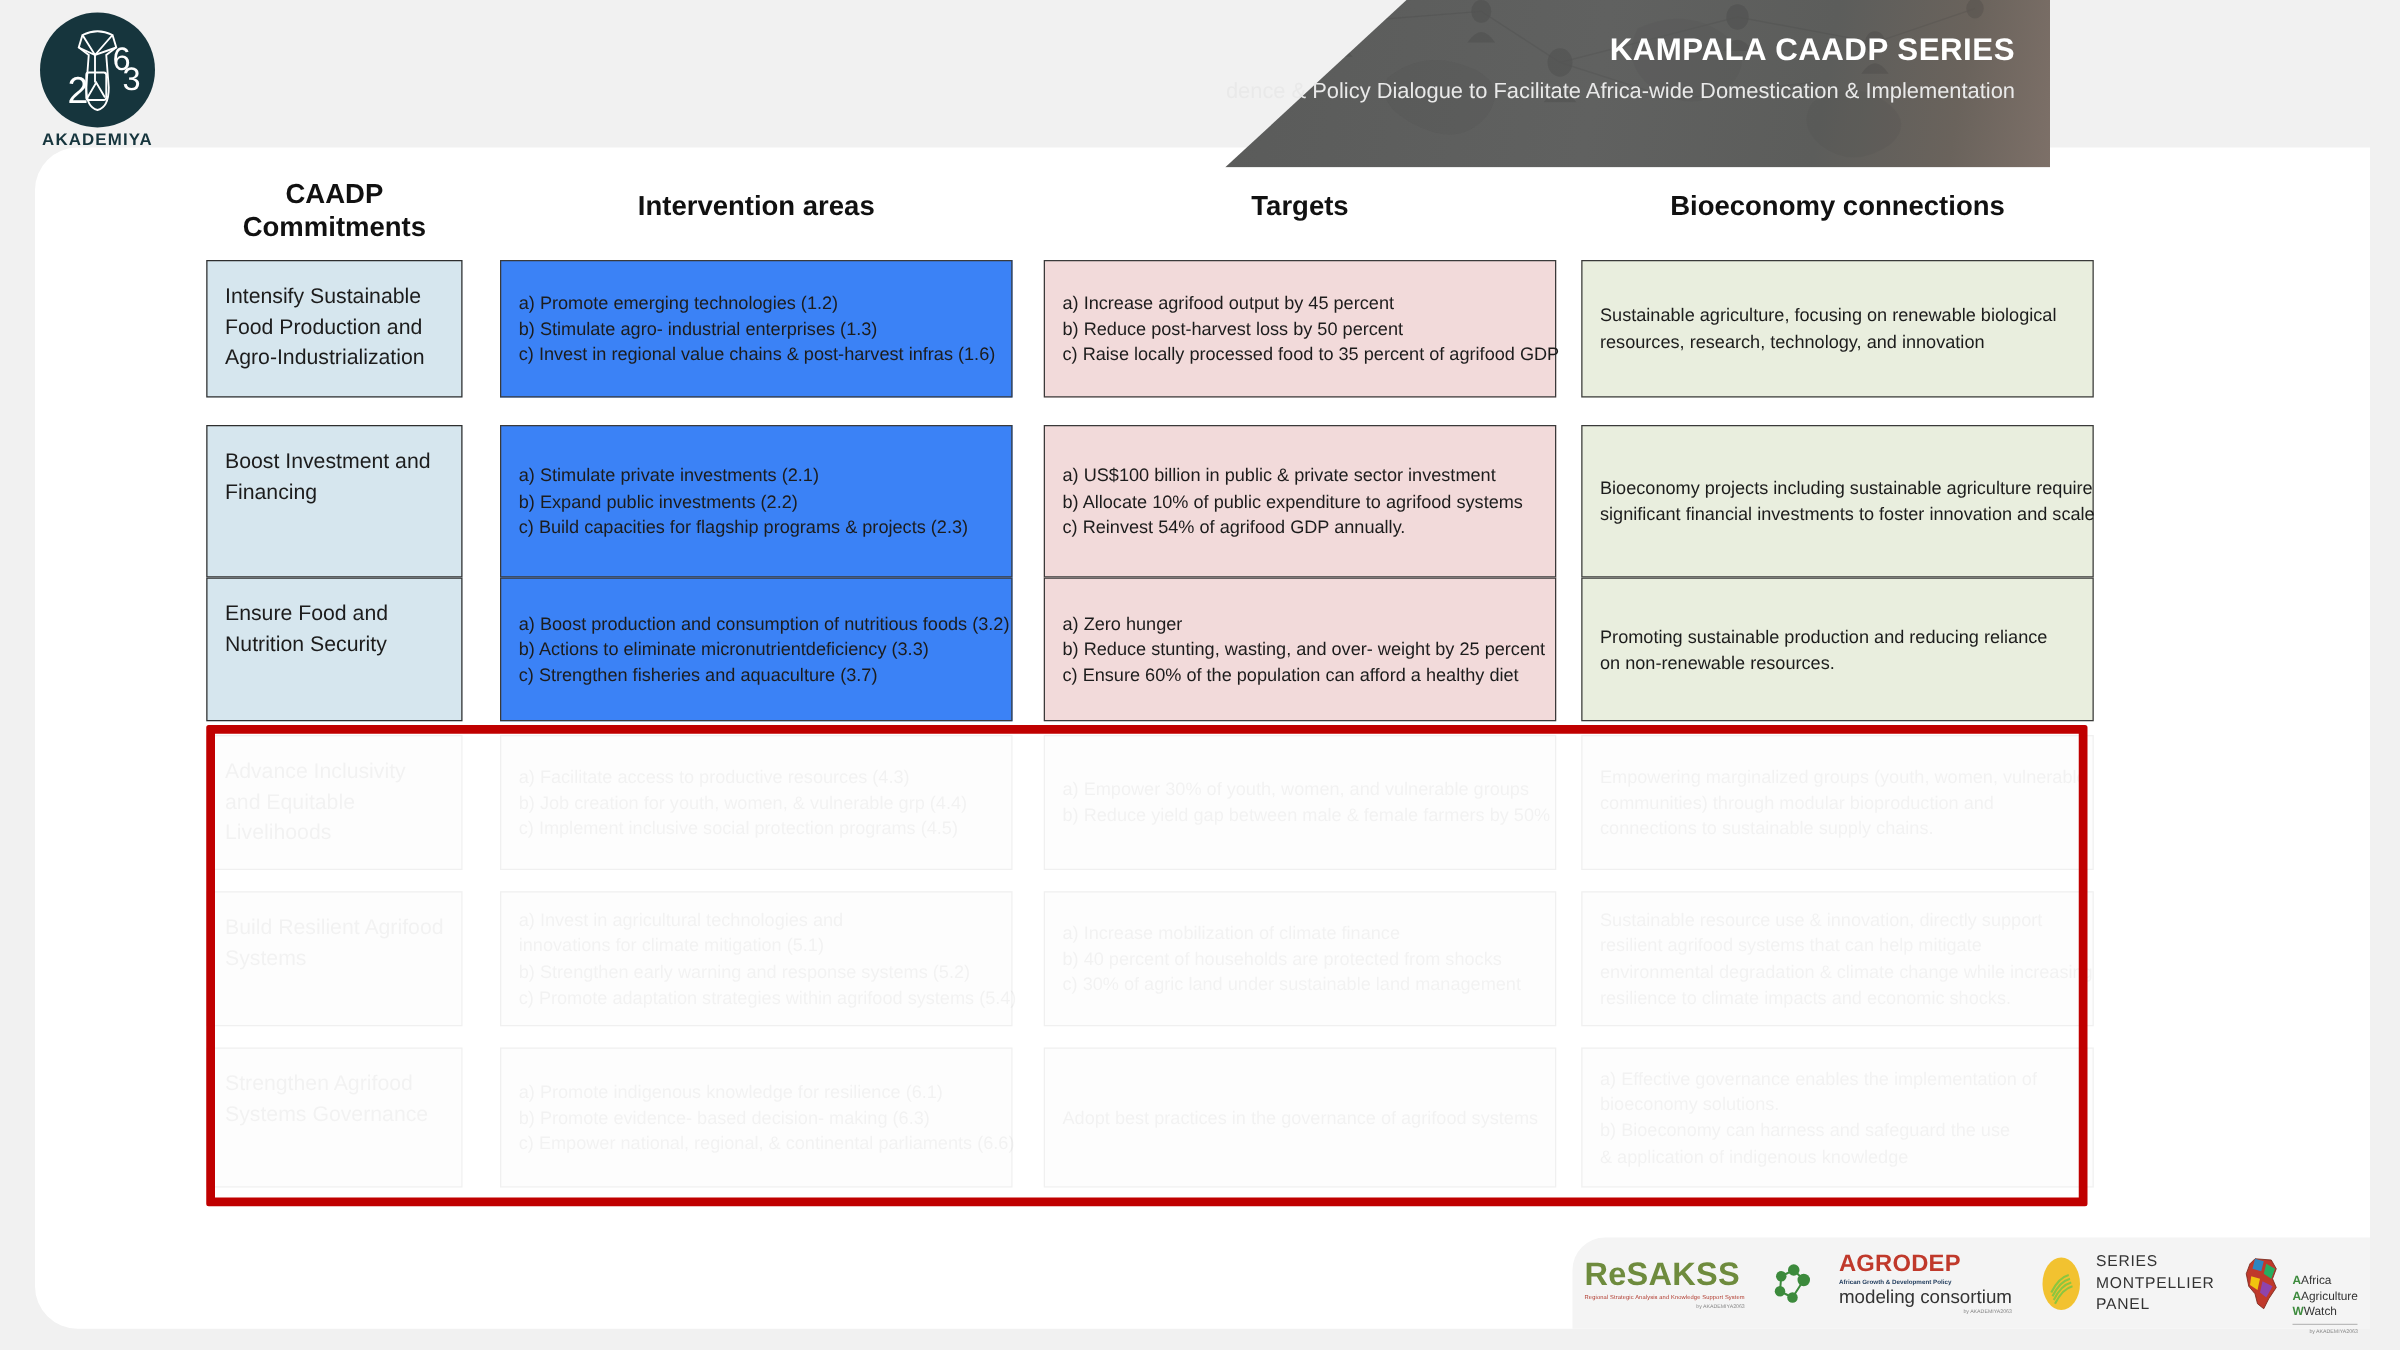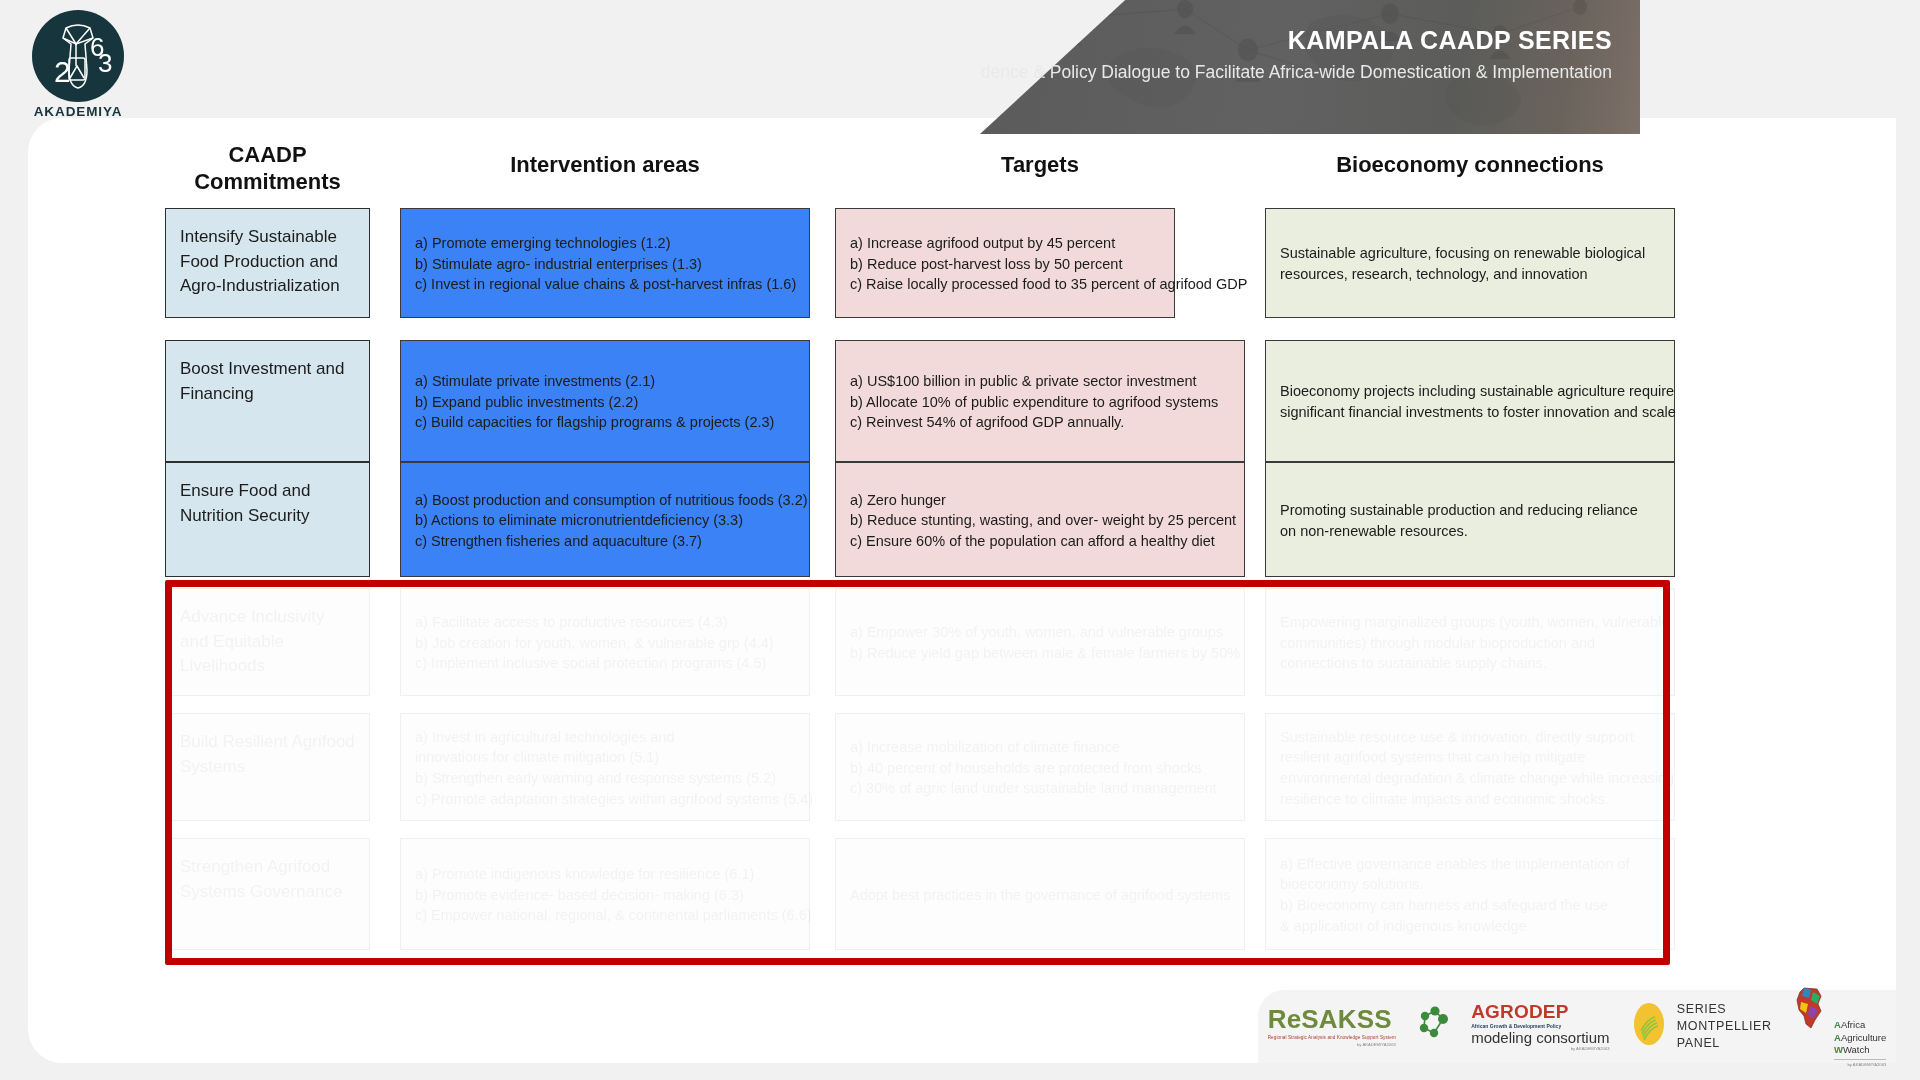--- a/index.html
+++ b/index.html
@@ -151,21 +151,21 @@
   .footer-strip {
     position: absolute;
     left: 1258px; top: 990px;
     width: 638px; height: 73px;
     background: #f4f4f4;
     border-radius: 26px 0 0 0;
     display: flex;
     align-items: center;
     justify-content: space-around;
   }
-  .flogo { display: flex; align-items: flex-start; }
+  .flogo { display: flex; align-items: center; }
 
   .resakss-t { font-size: 26px; color: #6e8b3d; font-weight: bold; letter-spacing: .2px; line-height: 1; }
   .resakss-s { font-size: 4.6px; color: #b03a2e; line-height: 1.35; margin-top: 3px; letter-spacing: .1px; }
   .resakss-s2 { font-size: 4.2px; color: #888; text-align: right; }
 
   .agrodep-t { font-size: 19px; color: #c0392b; font-weight: bold; line-height: 1; letter-spacing: .2px; }
   .agrodep-s1 { font-size: 5px; color: #1f3b5c; font-weight: bold; margin-top: 2px; }
   .agrodep-s2 { font-size: 15px; color: #333; line-height: 1.15; }
   .agrodep-s3 { font-size: 4.2px; color: #888; text-align: right; }
 
@@ -244,21 +244,21 @@
   <div class="matrix" id="matrix">
       <div>
         <div class="cell commit" style="left: 165px; top: 208px; width: 205px; height: 110px;">Intensify Sustainable Food Production and Agro-Industrialization</div>
         <div class="cell interv" style="left: 400px; top: 208px; width: 410px; height: 110px;">
           <ul>
             <li>a) Promote emerging technologies (1.2)</li>
             <li>b) Stimulate agro- industrial enterprises (1.3)</li>
             <li>c) Invest in regional value chains &amp; post-harvest infras  (1.6)</li>
           </ul>
         </div>
-        <div class="cell target" style="left: 835px; top: 208px; width: 340px; height: 110px;">
+        <div class="cell target" style="left: 835px; top: 208px; width: 410px; height: 110px;">
           <ul>
             <li>a) Increase agrifood output by 45 percent</li>
             <li>b) Reduce post-harvest loss by 50 percent</li>
             <li>c) Raise locally processed food to 35 percent of agrifood GDP</li>
           </ul>
         </div>
         <div class="cell bio" style="left: 1265px; top: 208px; width: 410px; height: 110px;">
           <p>Sustainable agriculture, focusing on renewable biological</p>
           <p>resources, research, technology, and innovation</p>
         </div>

